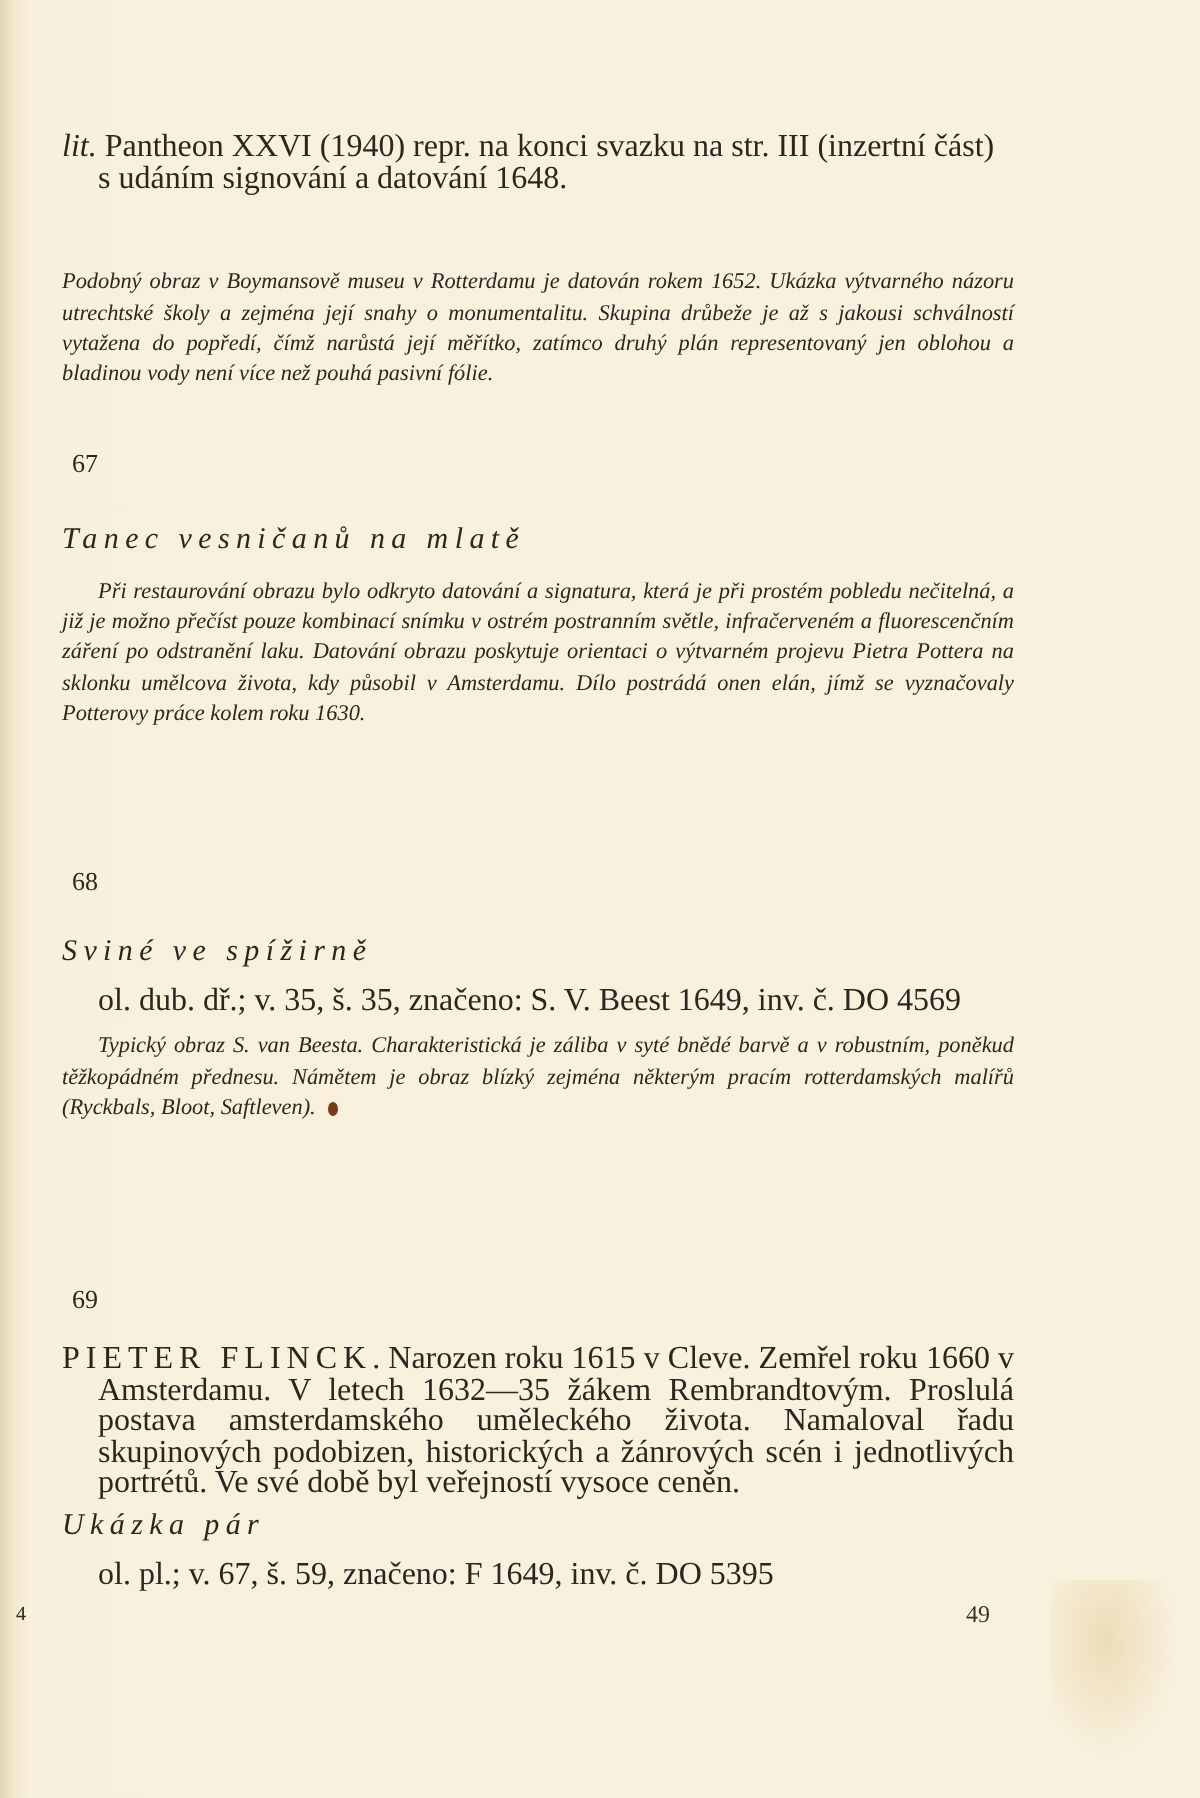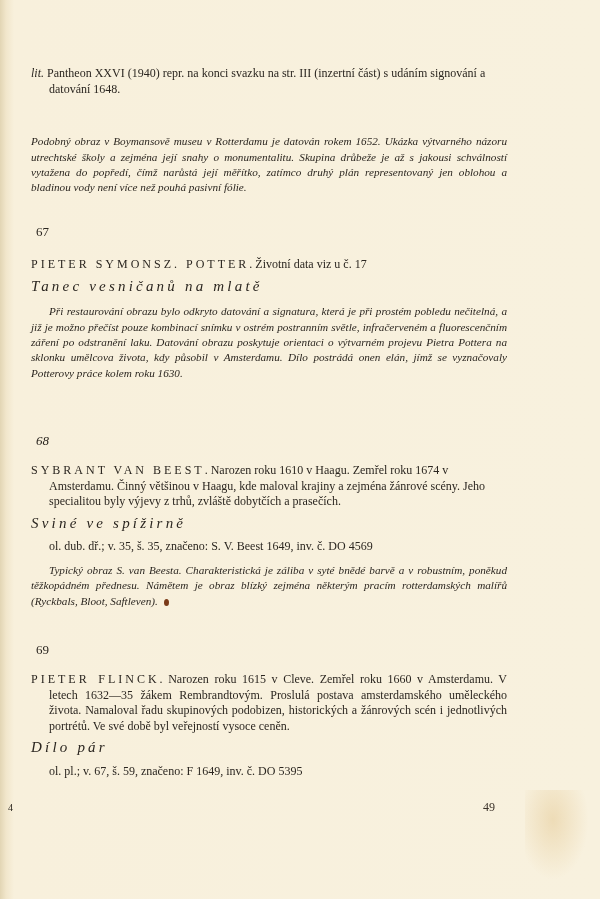--- a/index.html
+++ b/index.html
@@ -8,21 +8,21 @@
     background: #f7efd9;
     font-family: "Liberation Serif", "DejaVu Serif", serif;
     color: #2b2620;
     position: relative;
   }
   .page {
     position: absolute; left: 0; top: 0; width: 600px; height: 899px;
     background: linear-gradient(to right, #e2d5b4 0px, #f1e6cb 6px, #f8f0dc 14px, #f8f1de 100%);
   }
   .block { position: absolute; left: 31px; width: 476px; }
-  .p { font-size: 12px; line-height: 15.6px; margin: 0; }
+  .p { font-size: 16px; line-height: 15.6px; margin: 0; }
   .hang { padding-left: 18px; text-indent: -18px; }
   .indent { padding-left: 18px; }
   .it { font-style: italic; }
   .note { font-style: italic; font-size: 11.2px; line-height: 15.4px; text-indent: 18px; text-align: justify; }
   .num { font-size: 13px; }
   .name { letter-spacing: 3px; }
   .title { font-style: italic; letter-spacing: 3.2px; font-size: 15px; }
   .footer-left { position: absolute; left: 8px; top: 802px; font-size: 10px; }
   .footer-right { position: absolute; left: 483px; top: 800px; font-size: 12px; color: #3a3128; }
   .stain { position: absolute; left: 525px; top: 790px; width: 70px; height: 100px;
@@ -38,40 +38,38 @@
     <p class="p hang"><span class="it">lit.</span><span> Pantheon XXVI (1940) repr. na konci svazku na str. III (inzertní část) s udáním signování a datování 1648.</span></p>
   </div>
   <div class="block" style="top:123px;">
     <p class="note" style="text-indent:0;">Podobný obraz v Boymansově museu v Rotterdamu je datován rokem 1652. Ukázka výtvarného názoru utrechtské školy a zejména její snahy o monumentalitu. Skupina drůbeže je až s jakousi schválností vytažena do popředí, čímž narůstá její měřítko, zatímco druhý plán representovaný jen oblohou a bladinou vody není více než pouhá pasivní fólie.</p>
   </div>
 
   <div class="block" style="top:224px;">
     <div class="num" style="padding-left:5px;">67</div>
   </div>
   <div class="block" style="top:257px;">
-    <p class="p"><span class="name">PIETER SYMONSZ. POTTER</span><span>. Životní data viz u č. 17</span></p>
     <p class="p title" style="margin-top:6px;">Tanec vesničanů na mlatě</p>
     <p class="note" style="margin-top:10px;">Při restaurování obrazu bylo odkryto datování a signatura, která je při prostém pobledu nečitelná, a již je možno přečíst pouze kombinací snímku v ostrém postranním světle, infračerveném a fluorescenčním záření po odstranění laku. Datování obrazu poskytuje orientaci o výtvarném projevu Pietra Pottera na sklonku umělcova života, kdy působil v Amsterdamu. Dílo postrádá onen elán, jímž se vyznačovaly Potterovy práce kolem roku 1630.</p>
   </div>
 
   <div class="block" style="top:433px;">
-    <div class="num" style="padding-left:5px;font-style:italic;">68</div>
+    <div class="num" style="padding-left:5px;">68</div>
   </div>
   <div class="block" style="top:463px;">
-    <p class="p hang"><span class="name">SYBRANT VAN BEEST</span><span>.  Narozen roku 1610 v Haagu. Zemřel roku 1674 v Amsterdamu. Činný většinou v Haagu, kde maloval krajiny a zejména žánrové scény. Jeho specialitou byly výjevy z trhů, zvláště dobytčích a prasečích.</span></p>
     <p class="p title" style="margin-top:6px;">Sviné ve spížirně</p>
     <p class="p indent" style="margin-top:8px;">ol. dub. dř.; v. 35, š. 35,   značeno: S. V. Beest 1649,   inv. č. DO 4569</p>
     <p class="note" style="margin-top:8px;"><span>Typický obraz S. van Beesta. Charakteristická je záliba v syté bnědé barvě a v robustním, poněkud těžkopádném přednesu. Námětem je obraz blízký zejména některým pracím rotterdamských malířů (Ryckbals, Bloot, Saftleven).</span><span class="bullet"></span></p>
   </div>
 
   <div class="block" style="top:642px;">
     <div class="num" style="padding-left:5px;">69</div>
   </div>
   <div class="block" style="top:672px;">
     <p class="p hang" style="text-align:justify;"><span class="name">PIETER FLINCK</span><span>.  Narozen roku 1615 v Cleve. Zemřel roku 1660 v Amsterdamu. V letech 1632—35 žákem Rembrandtovým. Proslulá postava amsterdamského uměleckého života. Namaloval řadu skupinových podobizen, historických a žánrových scén i jednotlivých portrétů. Ve své době byl veřejností vysoce ceněn.</span></p>
-    <p class="p title" style="margin-top:6px;">Dílo pár</p>
+    <p class="p title" style="margin-top:6px;">Ukázka pár</p>
     <p class="p indent" style="margin-top:8px;">ol. pl.; v. 67, š. 59,   značeno: F 1649,   inv. č. DO 5395</p>
   </div>
 
   <div class="footer-left">4</div>
   <div class="footer-right">49</div>
   <div class="stain"></div>
 </div>
 
 </body></html>

